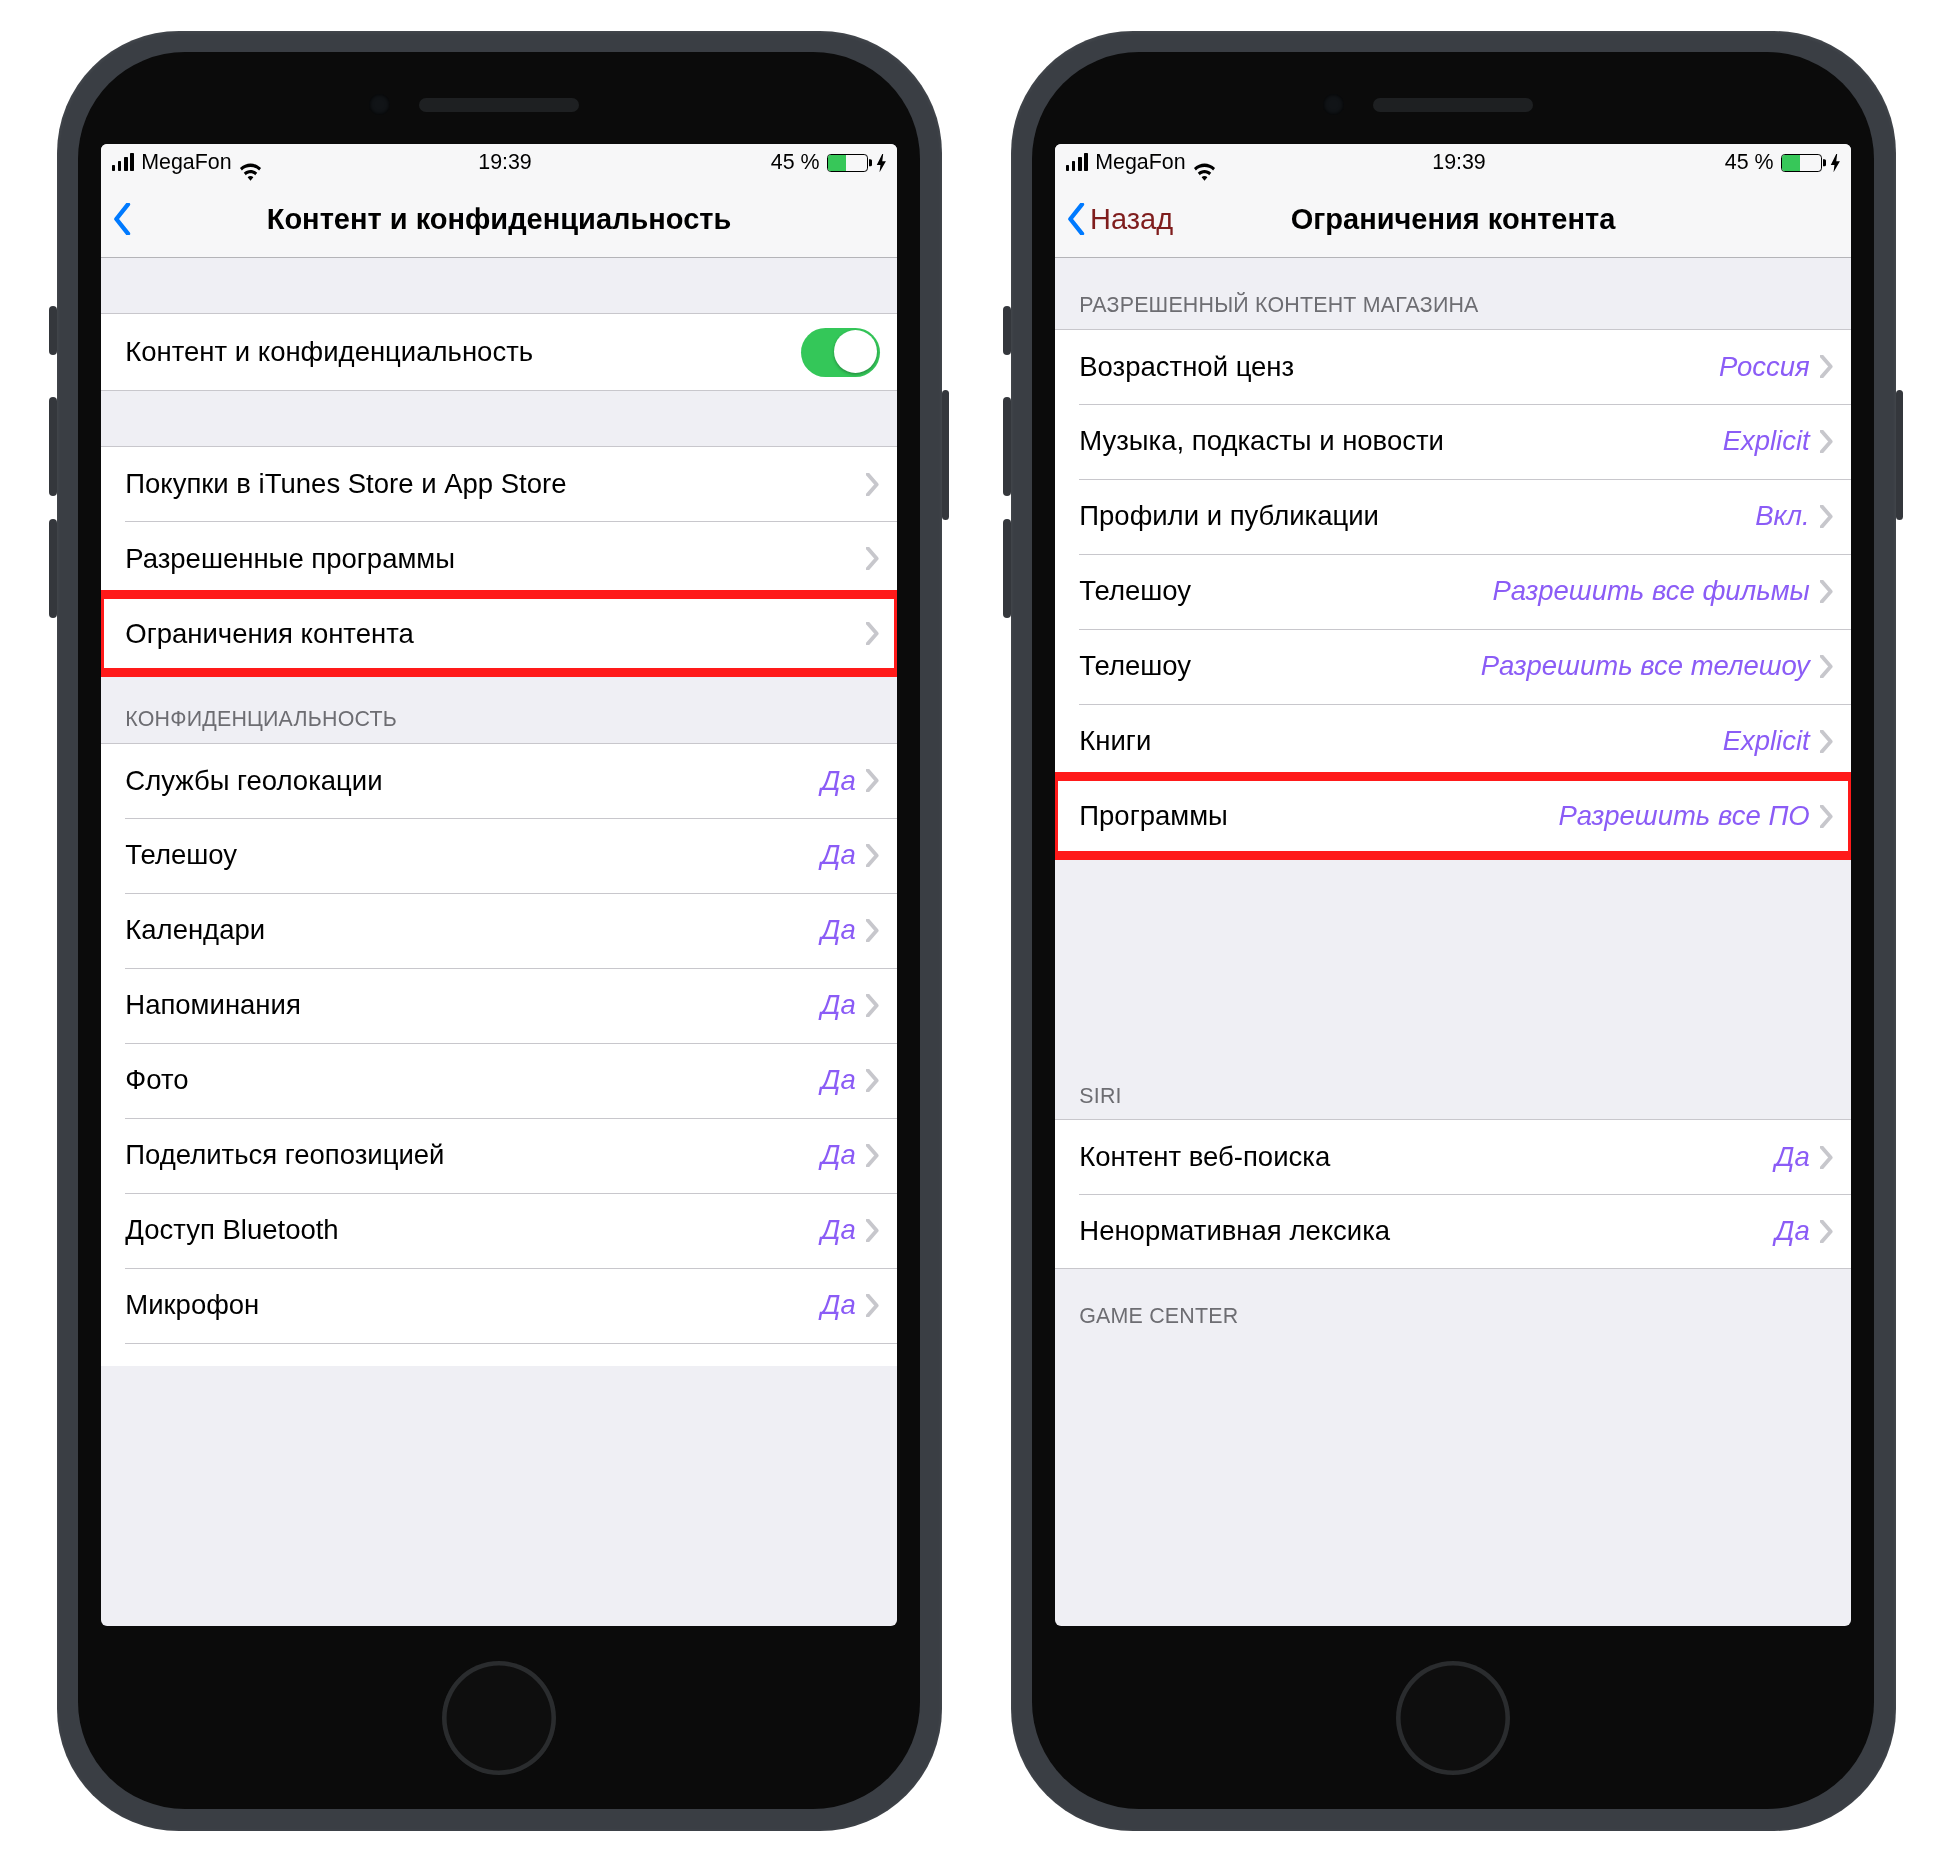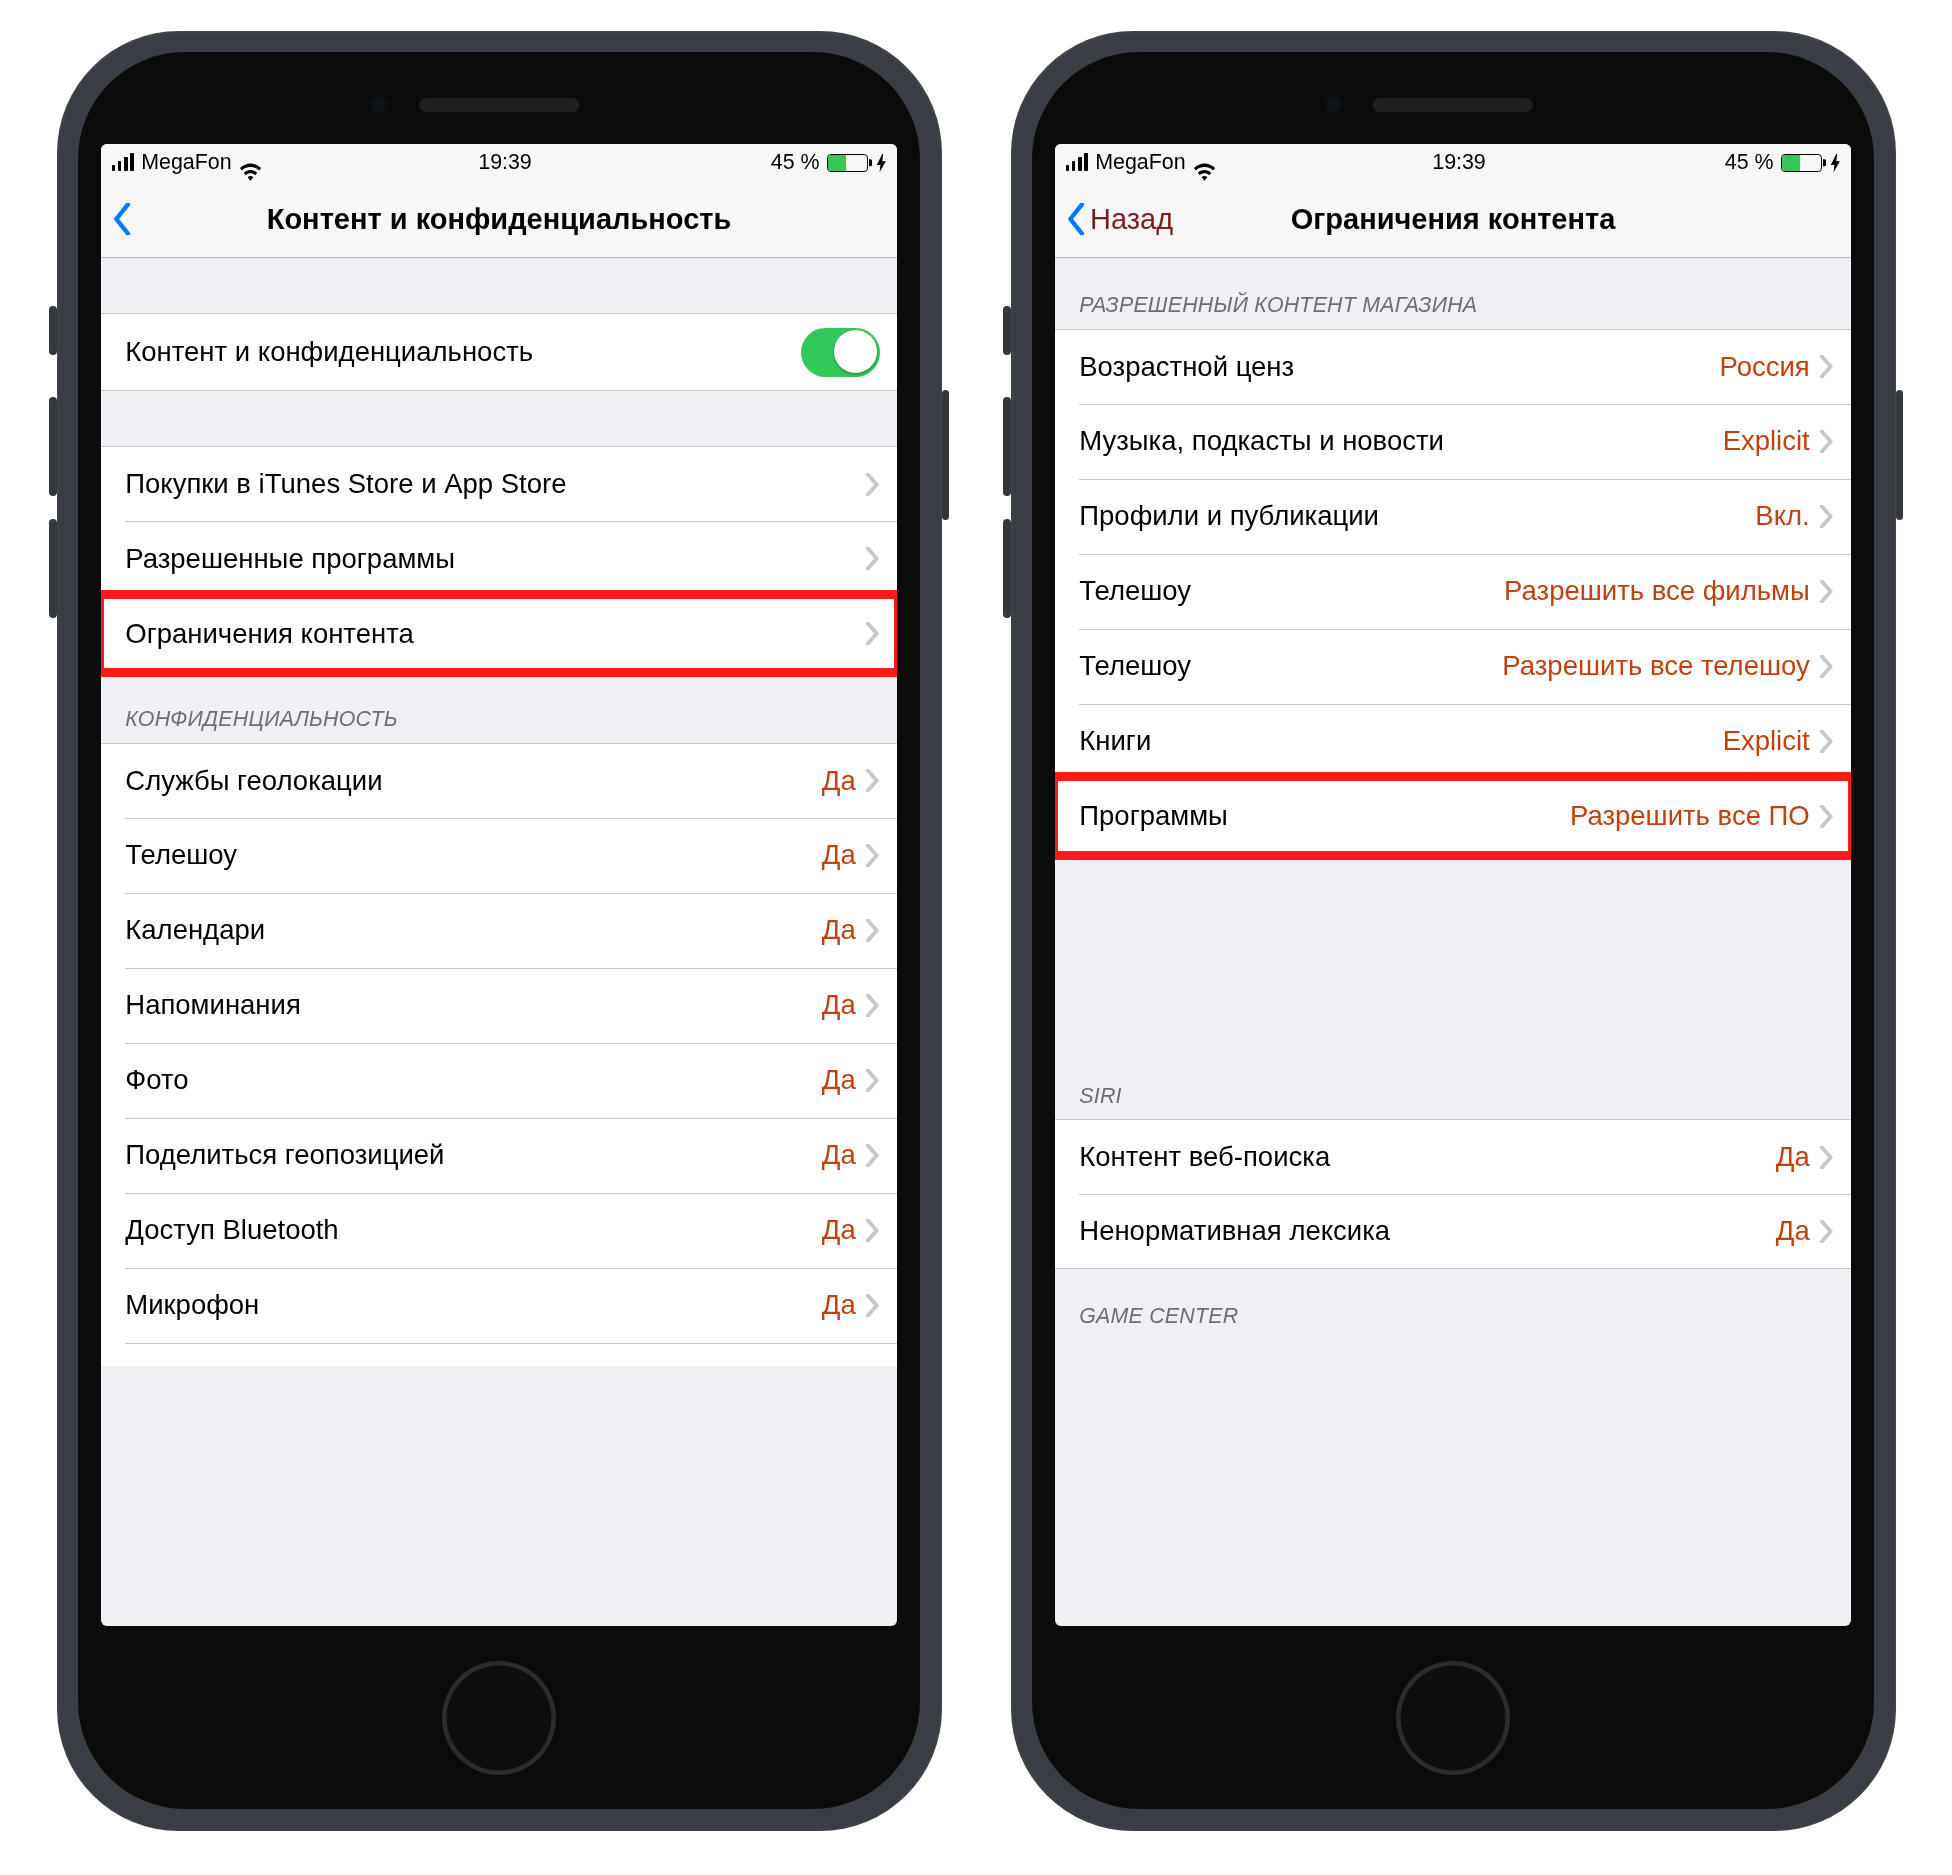--- a/index.html
+++ b/index.html
@@ -118,36 +118,36 @@
   .nav .title{
     position:absolute;left:0;right:0;top:0;bottom:0;
     display:flex;align-items:center;justify-content:center;
     font-weight:600;font-size:29px;color:#000;pointer-events:none;
     padding:0 69px; text-align:center;
   }
 
   .content{flex:1;overflow:hidden;}
 
   .group-header{
-    text-transform:uppercase;padding:35px 24.4px 10.7px;color:#6d6d72;font-size:21.4px;letter-spacing:0.2px;font-style:italic;
+    text-transform:uppercase;padding:35px 24.4px 10.7px;color:#6d6d72;font-size:21.4px;letter-spacing:0.2px;
   }
   .gap { height: 55px; } 
   .cell {
     min-height:75px;background:#fff;display:flex;align-items:center;
     padding:13.7px 17px 13.7px 24.4px;
     position:relative;
   }
   .cell + .cell .cell-sep,
   .cell .cell-sep {
     position:absolute;left:24.4px;right:0;top:0;height:0.8px;background:#c8c7cc;
   }
   .group-border-top{border-top:0.8px solid #c8c7cc;}
   .group-border-bottom{border-bottom:0.8px solid #c8c7cc;}
   .cell .label{flex:1;color:#000;font-size:27.5px;}
-  .cell .detail{color:#c2410c;font-size:27.5px;margin-right:10.7px;white-space:nowrap;}
+  .cell .detail{color:#8b5cf6;font-size:27.5px;margin-right:10.7px;white-space:nowrap;font-style:italic;}
   .cell .chevron svg{width:13.7px;height:23px;display:block;}
   .switch{
     width:79px;height:49px;border-radius:26px;background:#34c759;position:relative;flex:none;
   }
   .switch .knob{
     width:43px;height:43px;background:#fff;border-radius:50%;
     position:absolute;right:3.1px;top:2.7px;
     box-shadow:0 1.5px 3.1px rgba(0,0,0,0.3);
   }
   .highlight{

